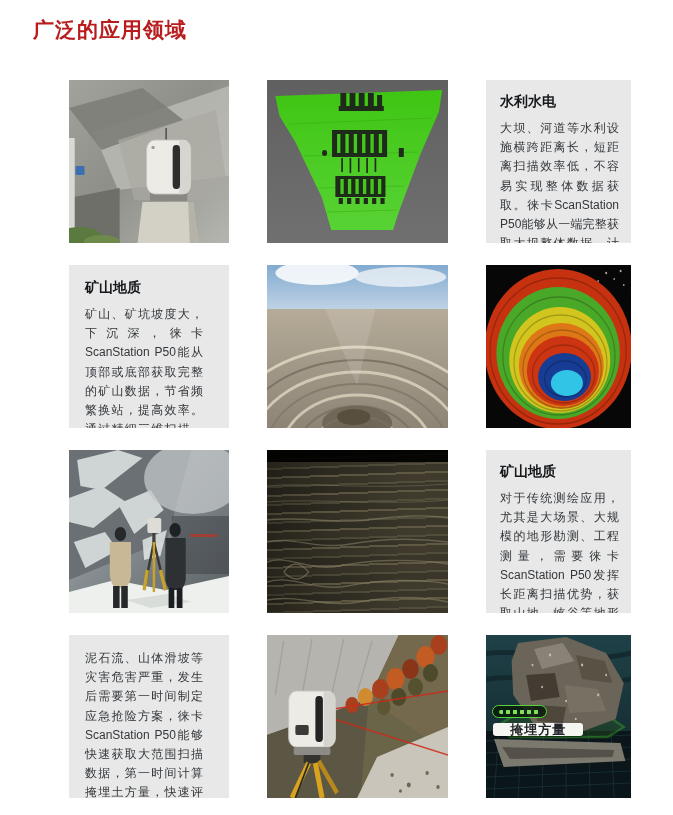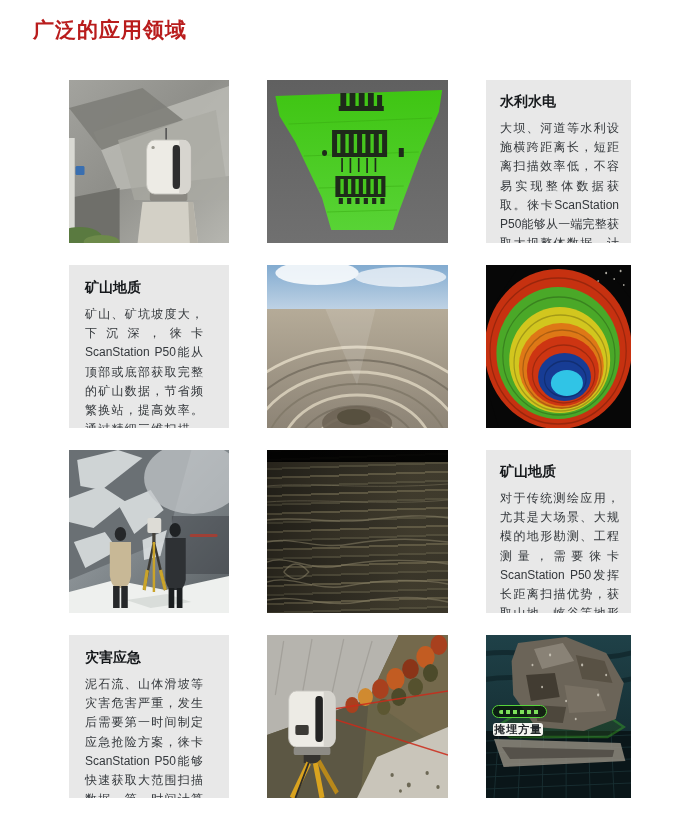--- a/index.html
+++ b/index.html
@@ -33,22 +33,22 @@
   .scan-label-value{
     position:absolute;left:4%;top:43%;width:38%;height:13px;
     border:1.5px solid #57d33a;border-radius:7px;background:rgba(8,26,10,.82);
     box-sizing:border-box;
   }
   .scan-label-value .glyphs{
     position:absolute;left:6px;right:6px;top:4px;height:4px;border-radius:2px;
     background:repeating-linear-gradient(90deg,#7de05a 0 4px,rgba(0,0,0,0) 4px 7px);
   }
   .scan-label-name{
-    position:absolute;left:5%;top:54%;min-width:44px;padding:2px 1px;
-    background:#f5f5f1;border-radius:3px;color:#22262a;font-size:11px;line-height:9px;
+    position:absolute;left:5%;top:54%;min-width:44px;padding:2px 17px;
+    background:#f5f5f1;border-radius:3px;color:#22262a;font-size:13px;line-height:9px;
     font-weight:700;letter-spacing:1px;box-shadow:0 1px 1px rgba(0,0,0,.4);
   }
 </style>
 </head>
 <body>
 
 <div class="content">
 
   <h1 class="page-title">广泛的应用领域</h1>
 
@@ -282,21 +282,20 @@
       </svg>
     </div>
     <div class="tile panel p-right">
       <p class="sec-title">矿山地质</p>
       <p class="sec-body">对于传统测绘应用，尤其是大场景、大规模的地形勘测、工程测量，需要徕卡ScanStation P50发挥长距离扫描优势，获取山地、峡谷等地形数据，绘制等高线、地形图，为复杂地形勘测提供快速解决方案。</p>
     </div>
   </div>
 
   <div class="row">
     <div class="tile panel p-left">
-      <p class="sec-title">灾害应急</p>
       <p class="sec-body">泥石流、山体滑坡等灾害危害严重，发生后需要第一时间制定应急抢险方案，徕卡ScanStation P50能够快速获取大范围扫描数据，第一时间计算掩埋土方量，快速评估抢险工作量，为救援工作提供指导依据。</p>
     </div>
     <div class="tile">
       <svg viewBox="0 0 217 163" preserveAspectRatio="none">
         <rect width="217" height="163" fill="#6a6448"></rect>
         <polygon points="0,0 158,0 122,64 0,100" fill="#b6b4ae"></polygon>
         <g stroke="#9b9892" stroke-width="1.5" opacity=".7">
           <line x1="20" y1="6" x2="10" y2="60"></line>
             <line x1="54" y1="4" x2="40" y2="70"></line>
           <line x1="92" y1="4" x2="76" y2="66"></line>

